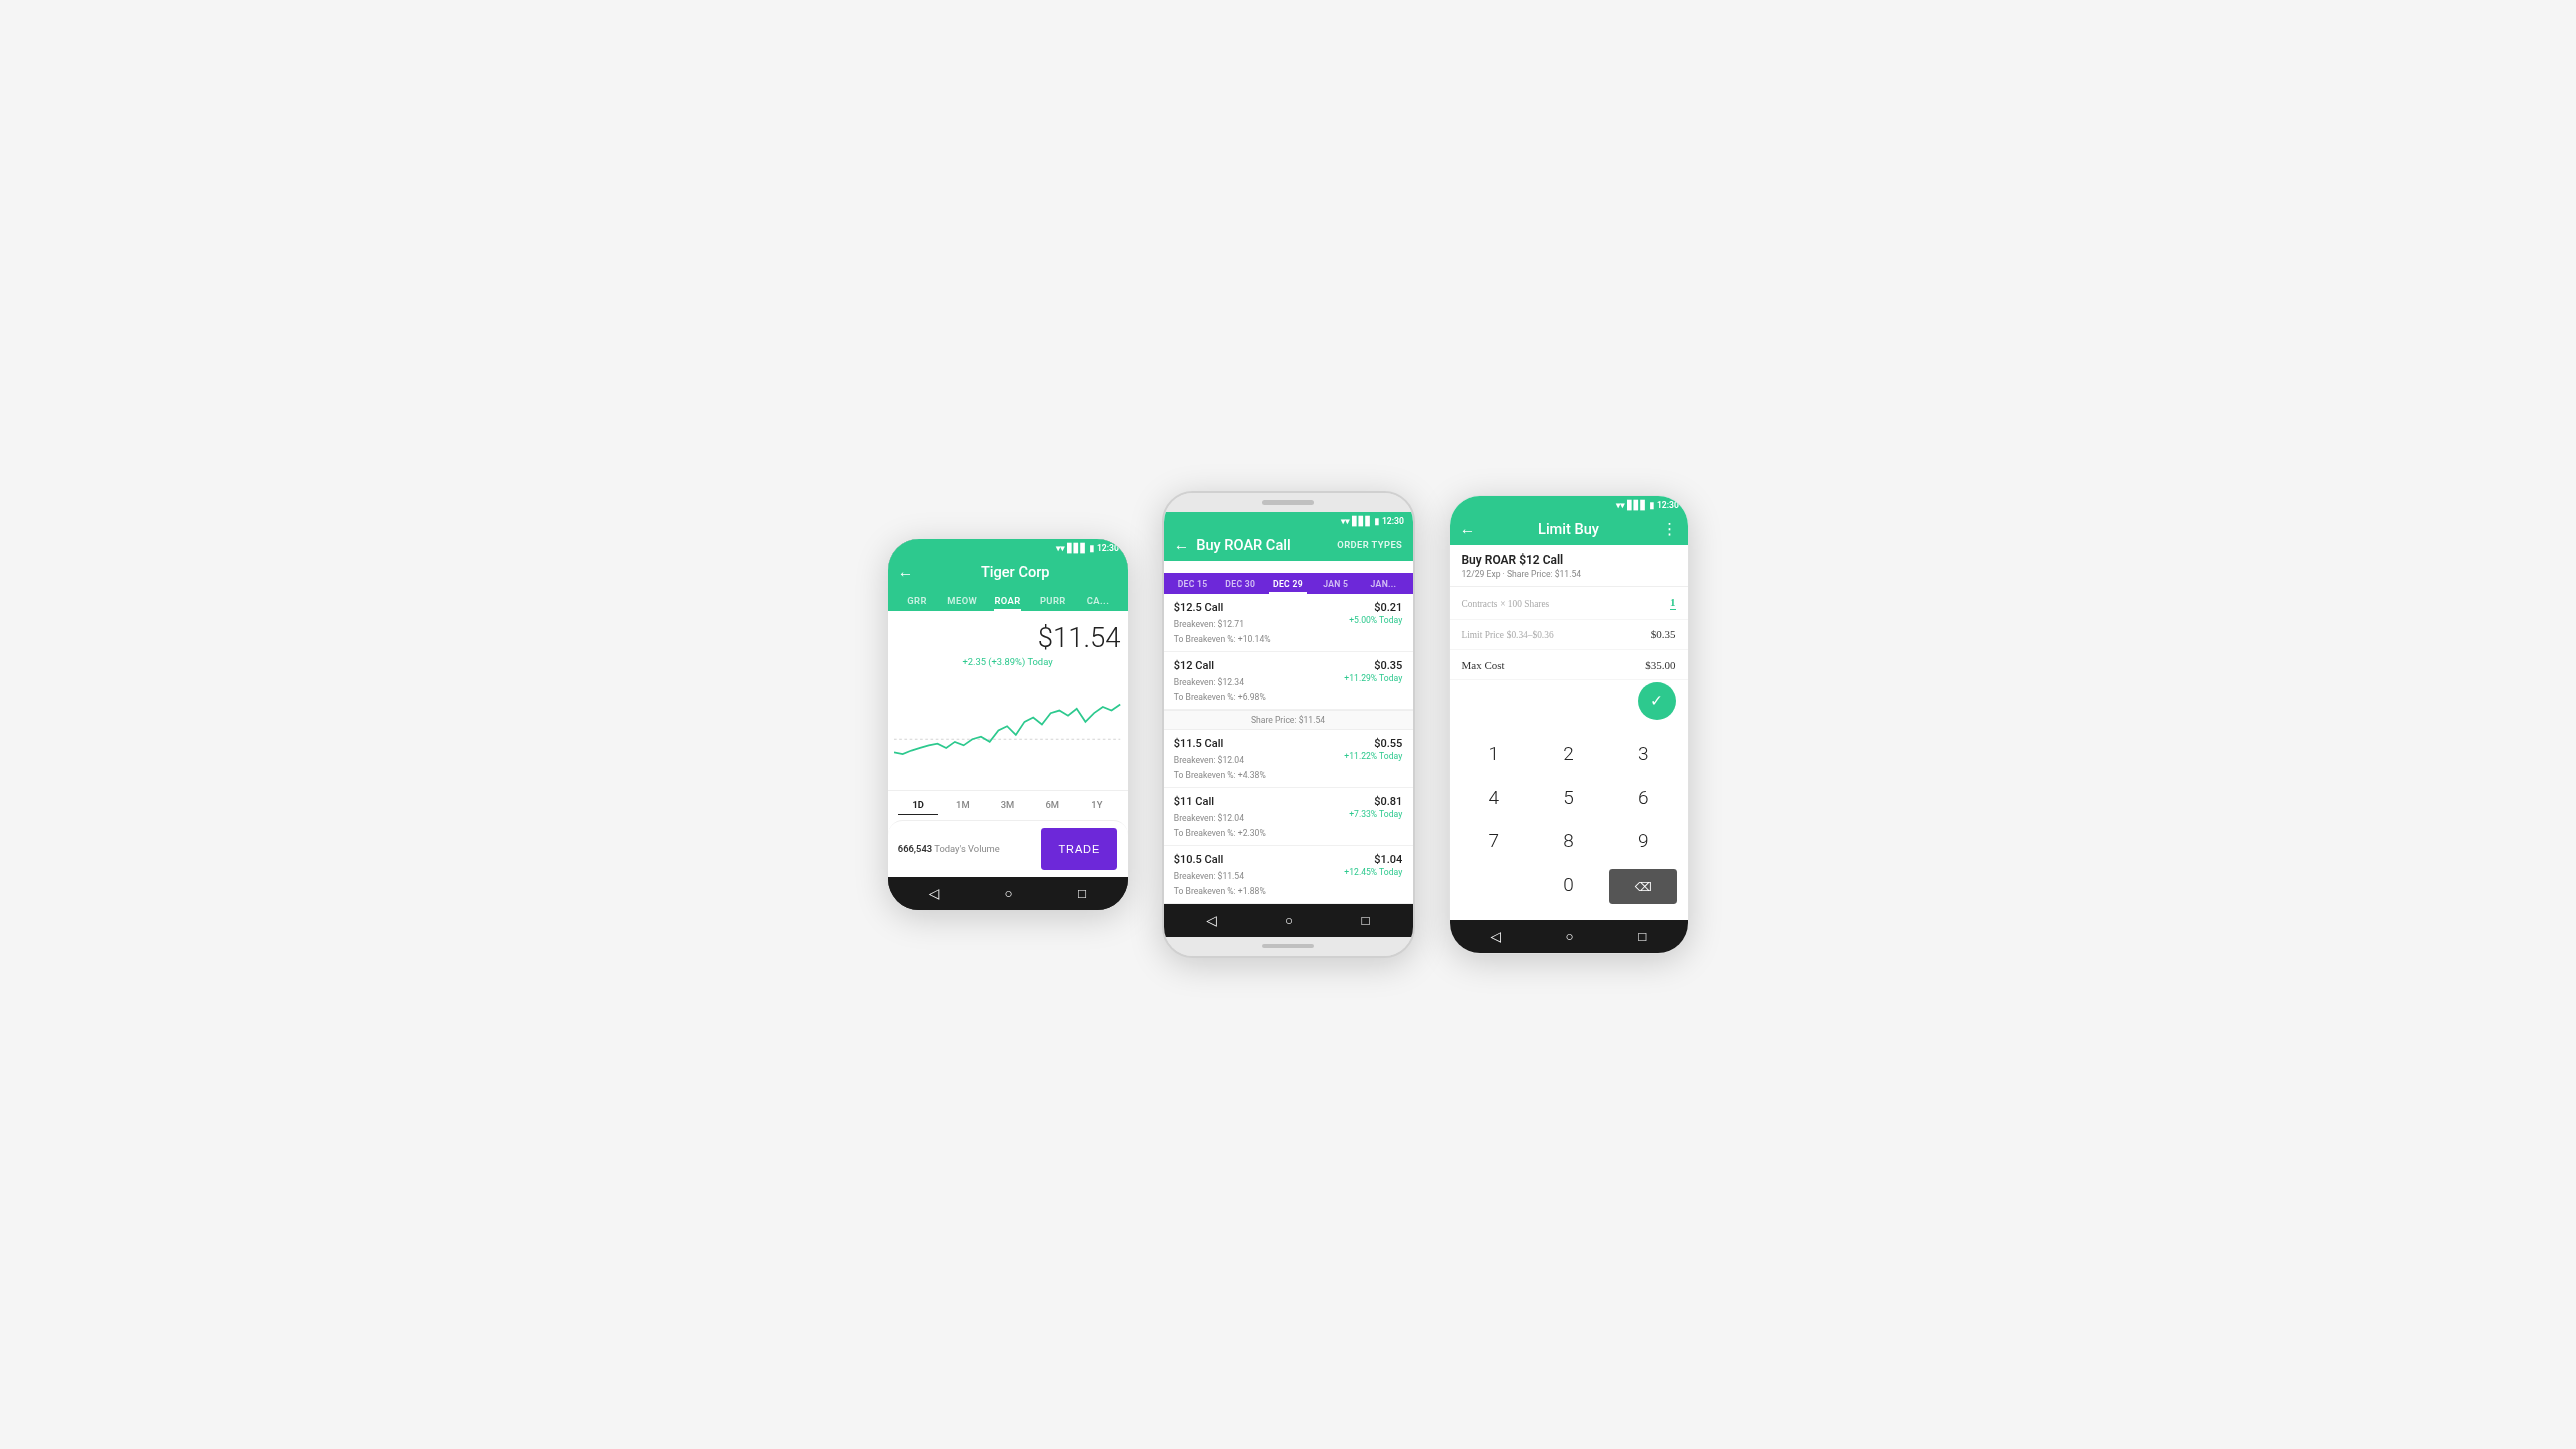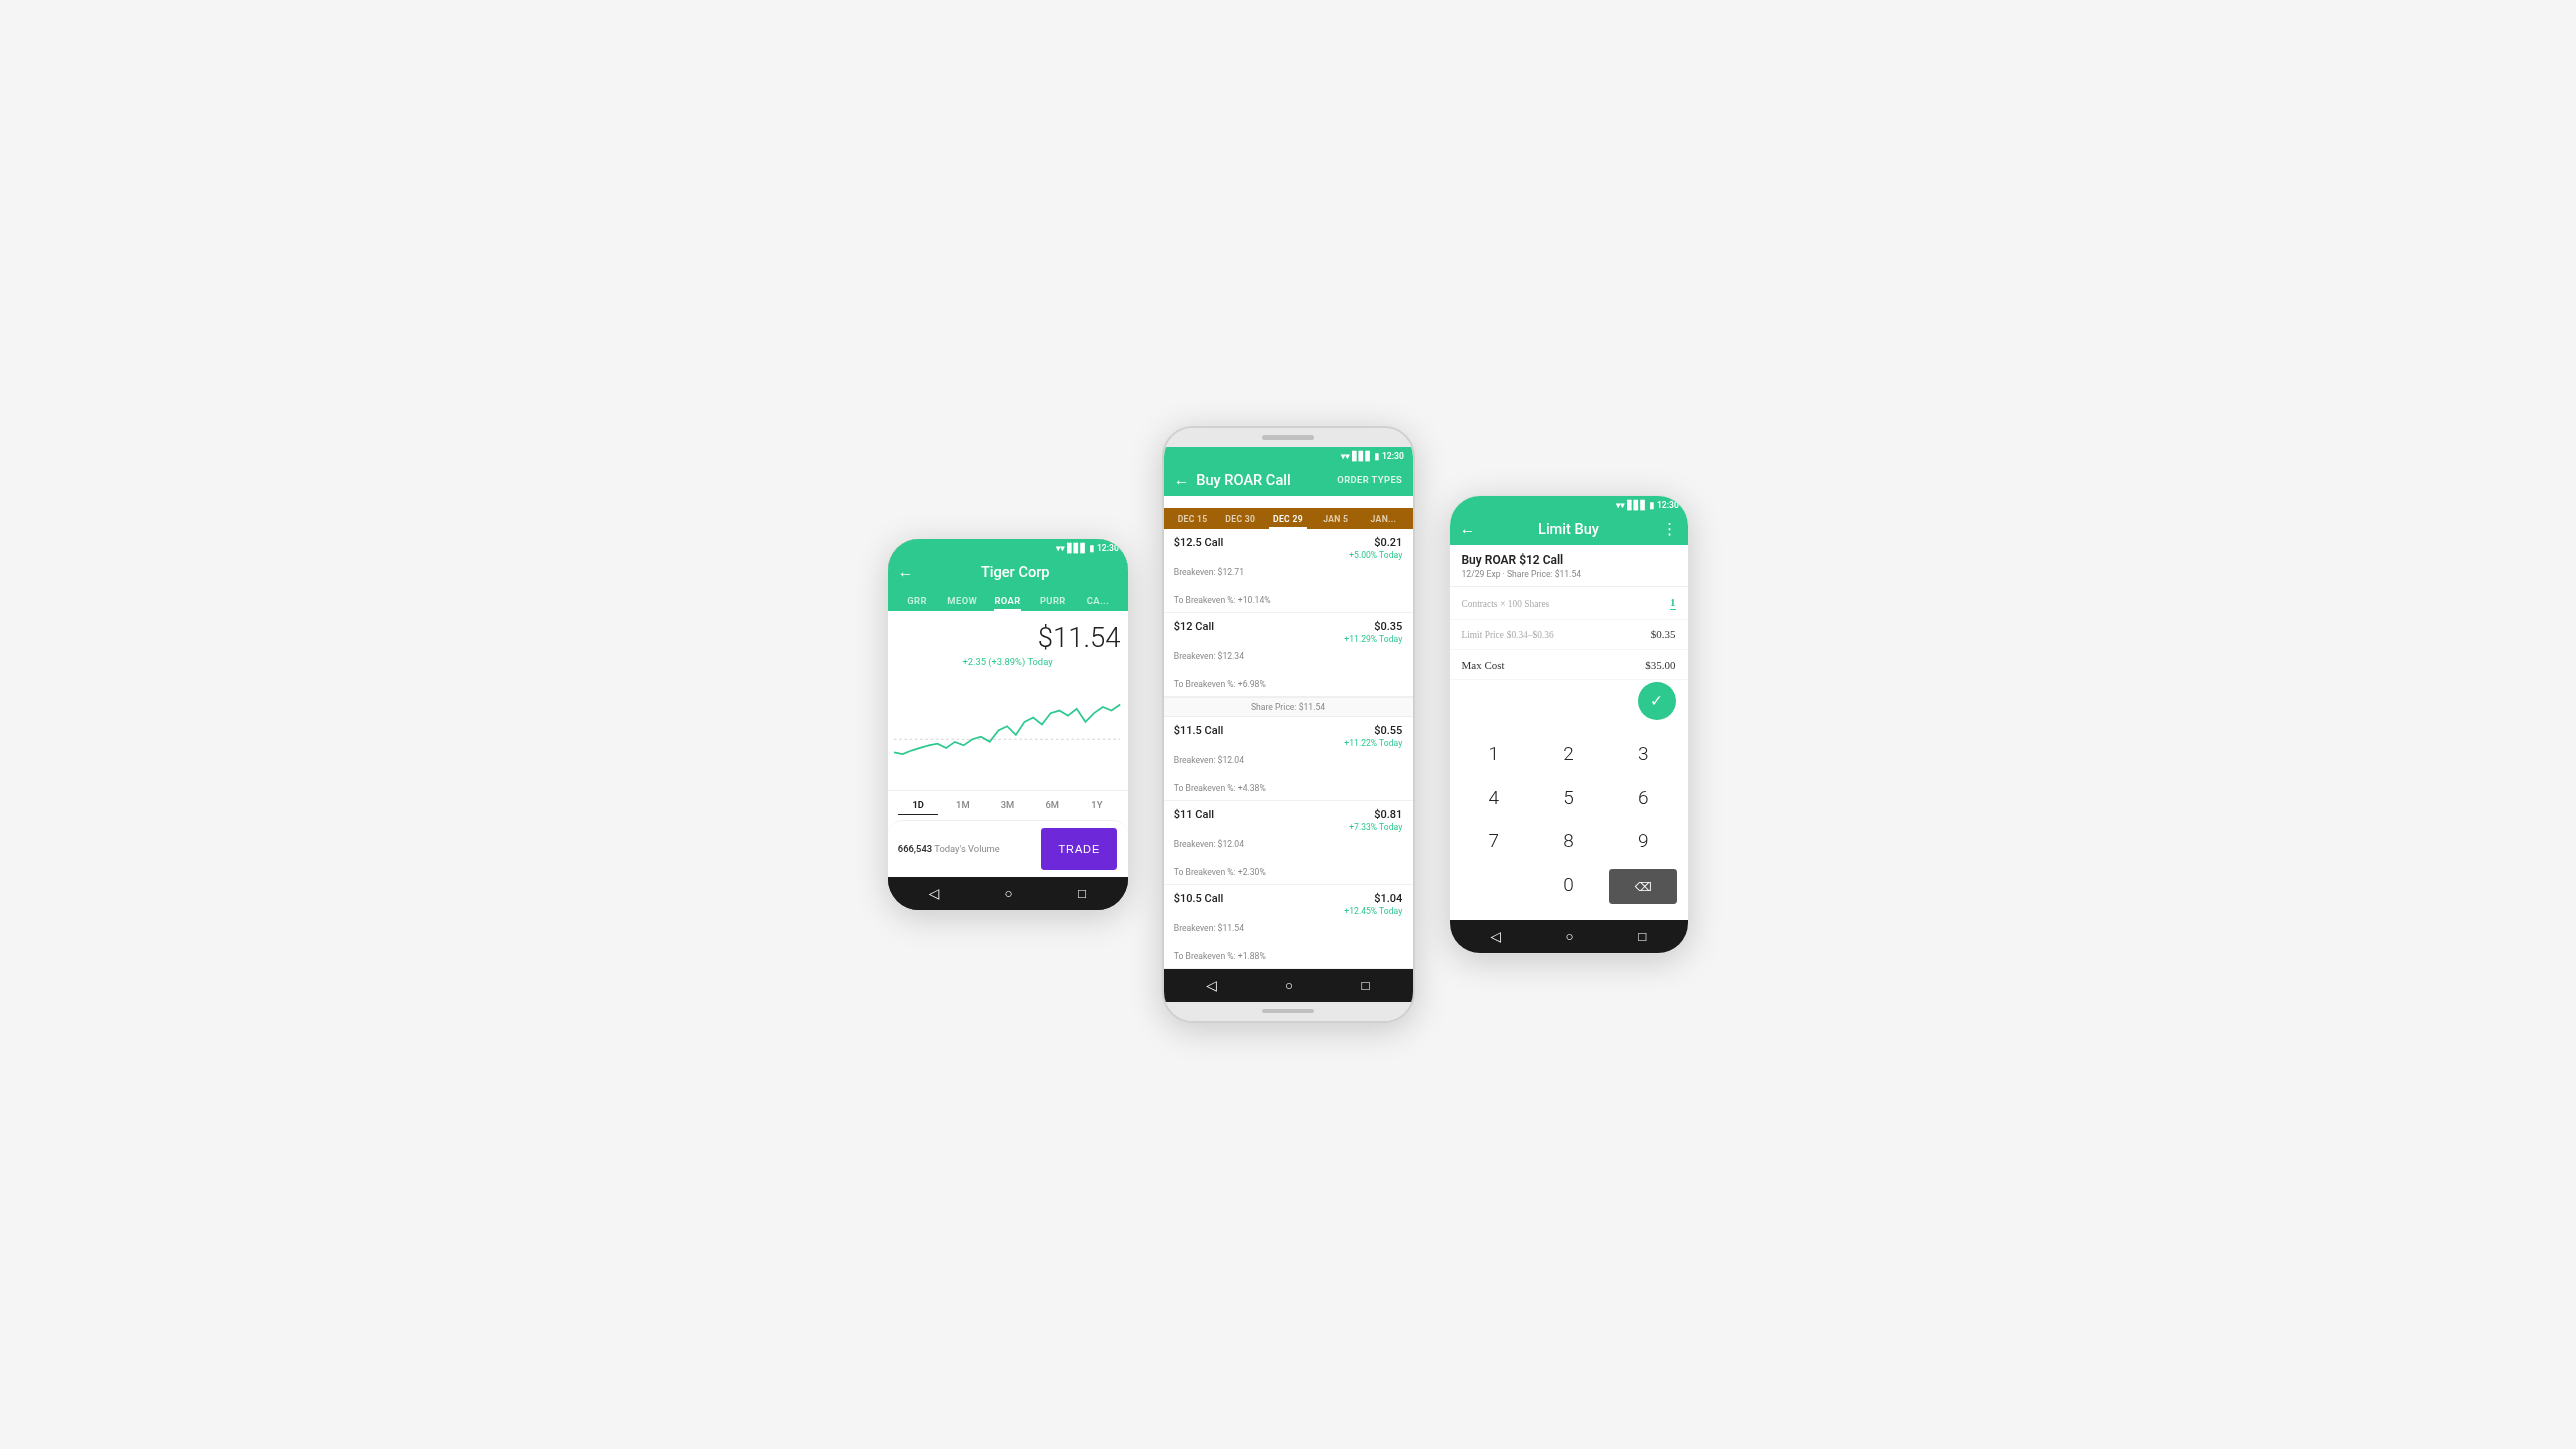--- a/index.html
+++ b/index.html
@@ -244,21 +244,21 @@
       padding: 8.6px;
       font-size: 13.7px;
       color: #fff;
     }
     .phone-nav-bar-dark { background: #1a1a1a; color: #fff; }
     .phone-nav-bar-light { background: #1a1a1a; color: #fff; }
 
     
     .p2-date-tabs {
       display: flex;
-      background: #a16207;
+      background: #6d28d9;
       padding: 0 5.2px;
       margin-top: 12px;
     }
     .p2-date-tab {
       flex: 1;
       text-align: center;
       padding: 6px 1.7px 5.2px;
       font-size: 8.6px;
       font-weight: 600;
       color: rgba(255,255,255,0.7);
@@ -292,21 +292,21 @@
       align-items: flex-start;
     }
     .p2-option-left .option-title {
       font-size: 11px;
       font-weight: 500;
       color: #222;
     }
     .p2-option-left .option-detail {
       font-size: 8.6px;
       color: #888;
-      margin-top: 18px;
+      margin-top: 5px;
     }
     .p2-option-right {
       text-align: right;
     }
     .p2-option-right .option-price {
       font-size: 11px;
       font-weight: 500;
       color: #222;
     }
     .p2-option-right .option-change {

